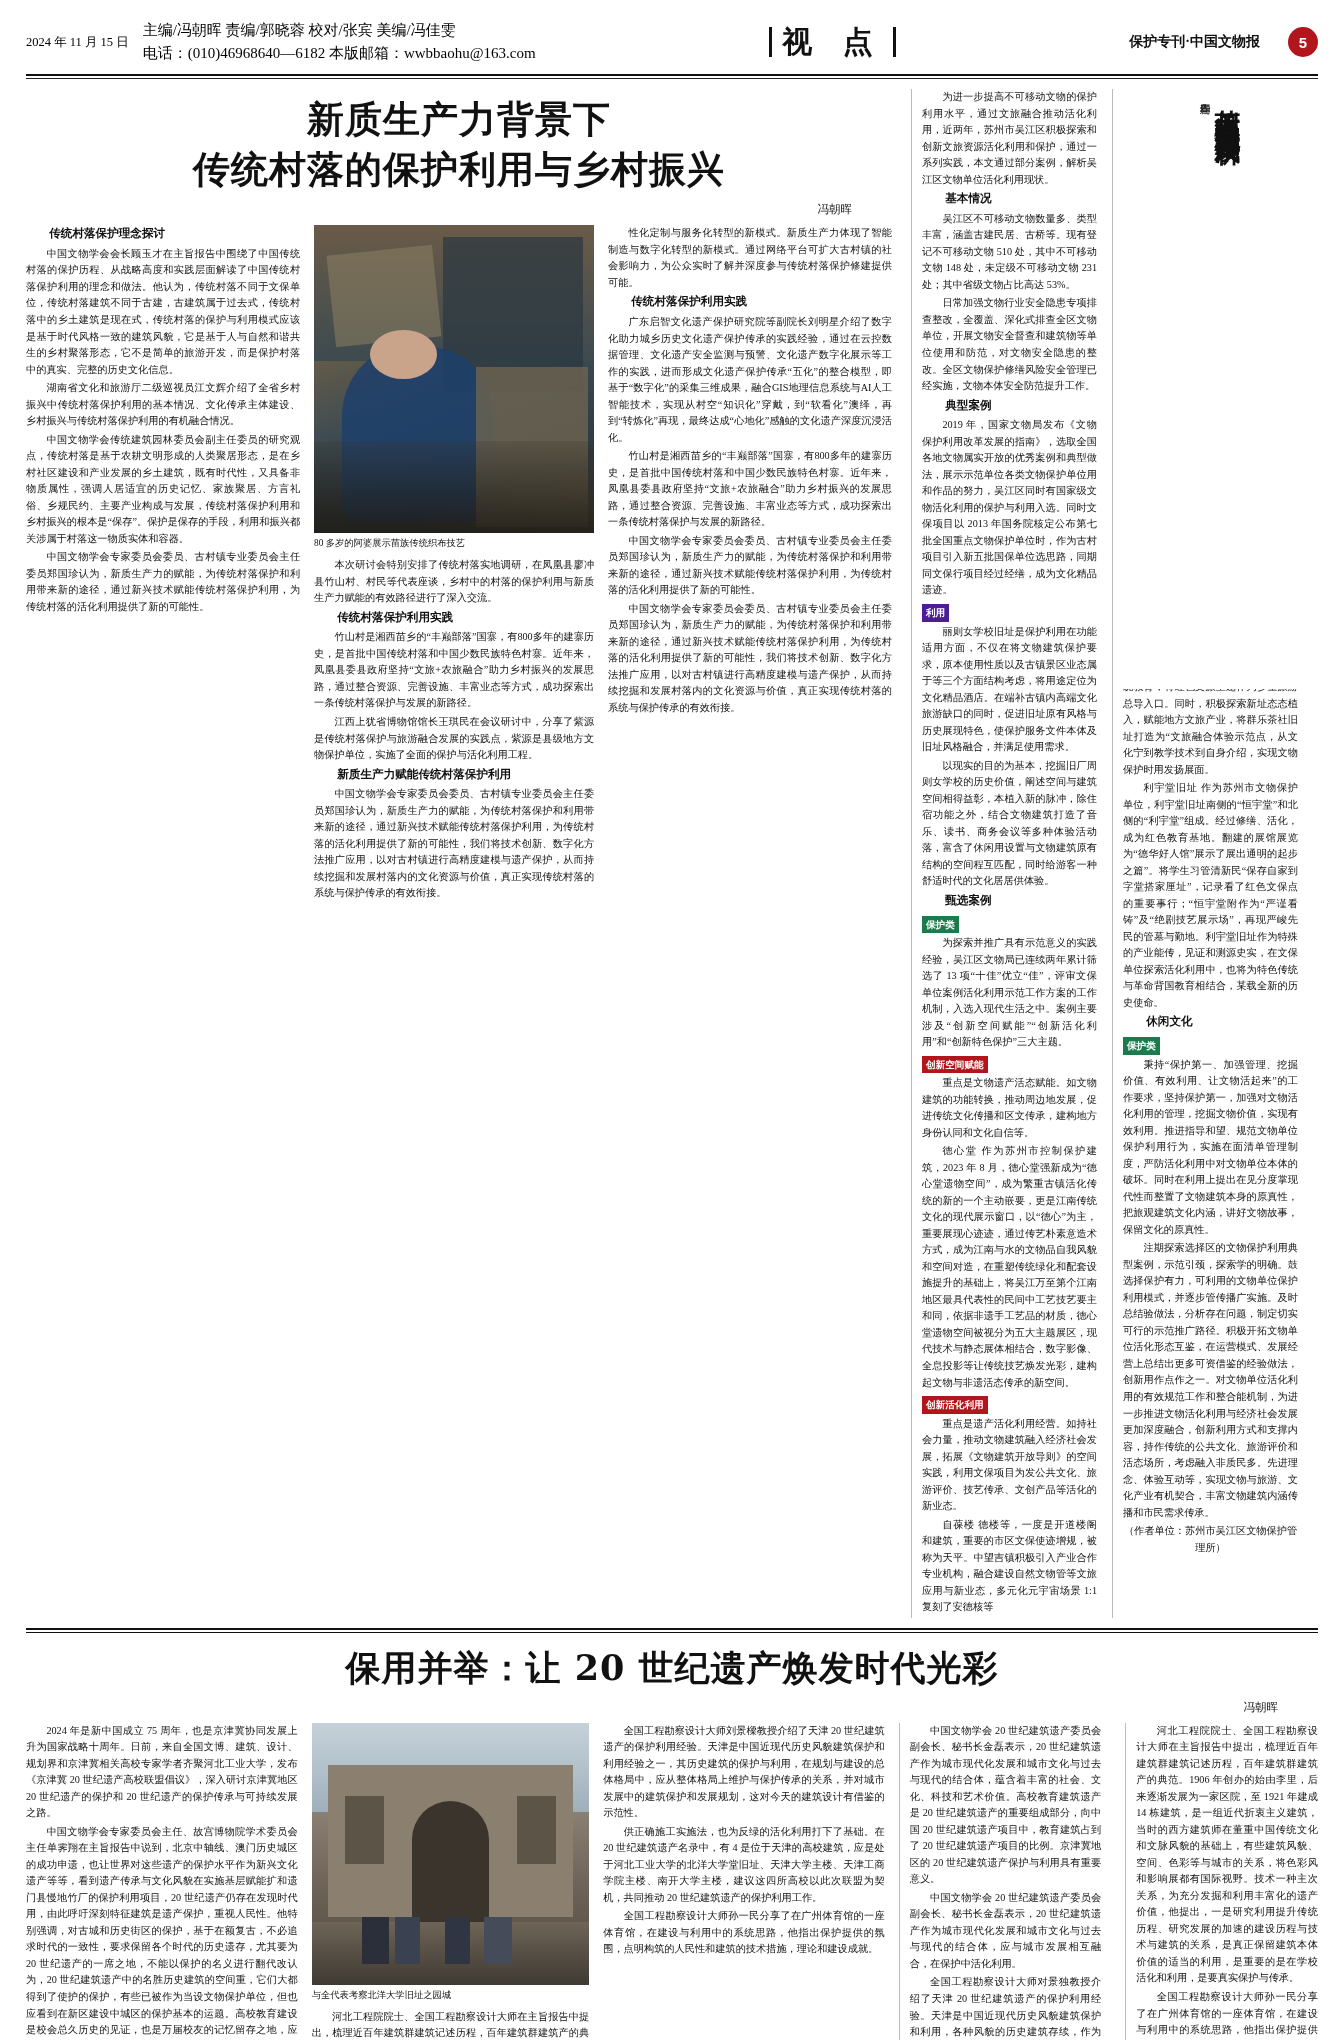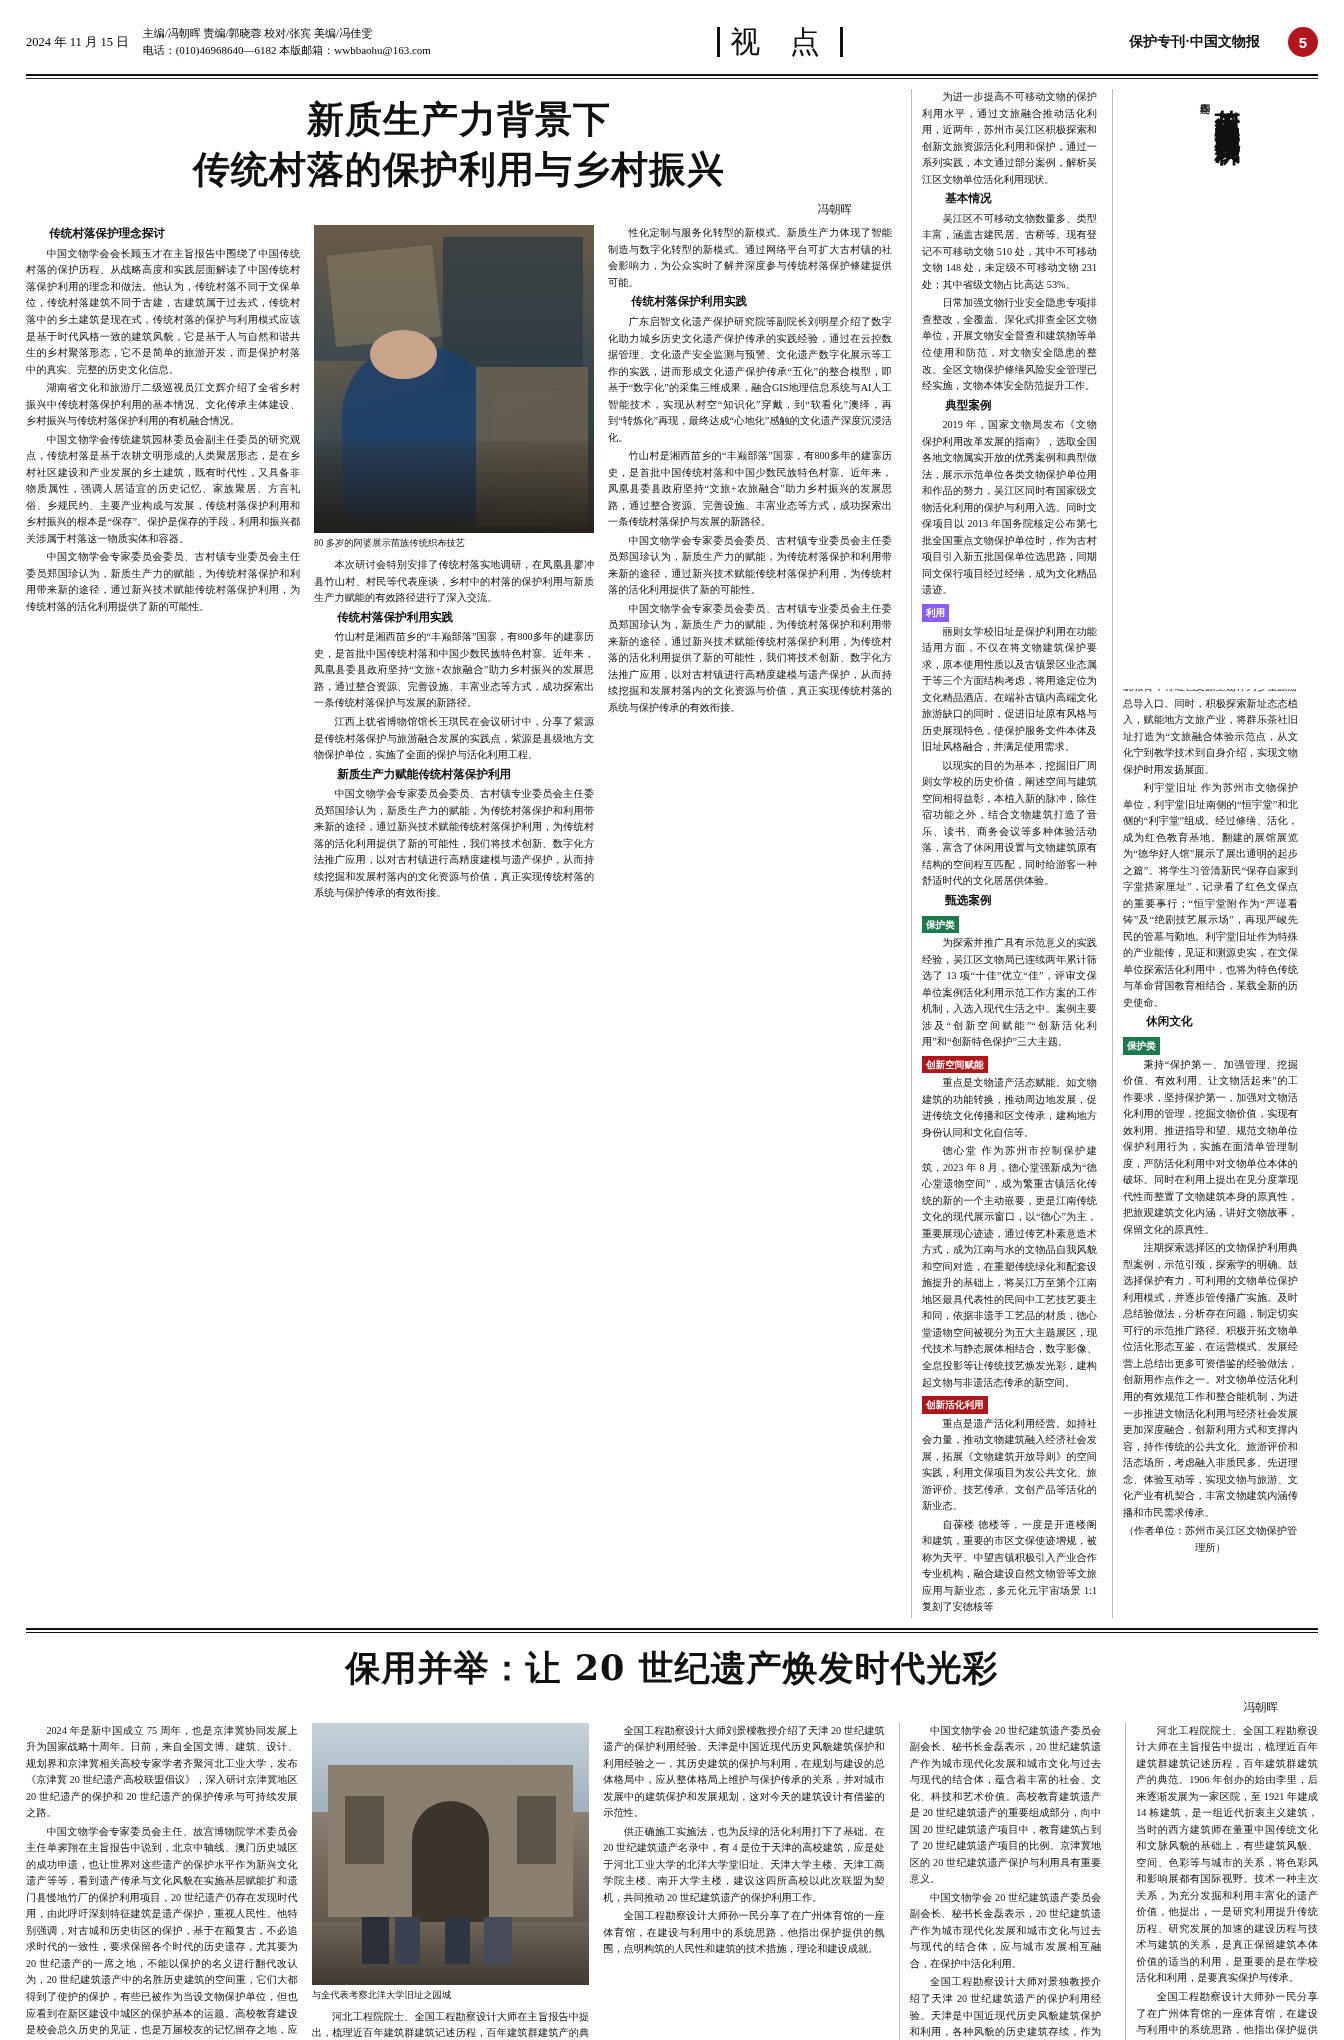--- a/index.html
+++ b/index.html
@@ -13,24 +13,24 @@
   .page{width:1344px;height:2040px;position:relative;padding:0;box-sizing:border-box;}
 
   
   .masthead{
     position:relative;
     height:56px;
     margin:14px 26px 0 26px;
     display:flex;align-items:center;
   }
   .mh-date{font-size:12.5px;color:#000;white-space:nowrap;padding-right:14px;}
-  .mh-staff{font-size:11px;line-height:1.55;color:#000;white-space:nowrap;}
+  .mh-staff{font-size:15px;line-height:1.55;color:#000;white-space:nowrap;}
   .mh-center{flex:1;display:flex;align-items:center;justify-content:center;gap:10px;}
   .mh-bar{width:3px;height:30px;background:#111;}
-  .mh-title{font-size:30px;font-weight:normal;letter-spacing:10px;font-family:"DejaVu Serif",serif;}
+  .mh-title{font-size:30px;font-weight:bold;letter-spacing:10px;font-family:"DejaVu Serif",serif;}
   .mh-right{display:flex;align-items:center;gap:28px;}
   .mh-supp{font-size:14px;font-weight:bold;white-space:nowrap;}
   .mh-pagenum{
     width:30px;height:30px;border-radius:50%;
     background:#b0161c;color:#fff;display:flex;align-items:center;justify-content:center;
     font-size:15px;font-weight:bold;font-family:"Liberation Sans",sans-serif;
   }
   .rule{height:2px;background:#111;margin:4px 26px 0 26px;}
   .rule.thin{height:1px;background:#222;margin-top:2px;}
 
@@ -73,21 +73,21 @@
     font-weight:bold;
     line-height:1.22;
     letter-spacing:2px;
     height:600px;
     margin:0 auto;
     font-family:"DejaVu Serif",serif;
   }
   .vbyline{writing-mode:vertical-rl;text-orientation:upright;font-size:11px;margin:6px auto 0 auto;}
 
   .tag{
-    display:inline-block;background:#8b5cf6;color:#fff;
+    display:inline-block;background:#4c1d95;color:#fff;
     font-size:9.6px;padding:1px 4px;margin:3px 0 2px 0;font-weight:bold;
     font-family:"Liberation Sans",sans-serif;
   }
   .tag.red{background:#b0161c;}
   .tag.green{background:#1d7a4c;}
 
   .hr-sec{height:2px;background:#111;margin:10px 0 0 0;}
   .hr-sec.thin{height:1px;margin-top:2px;}
 
   

